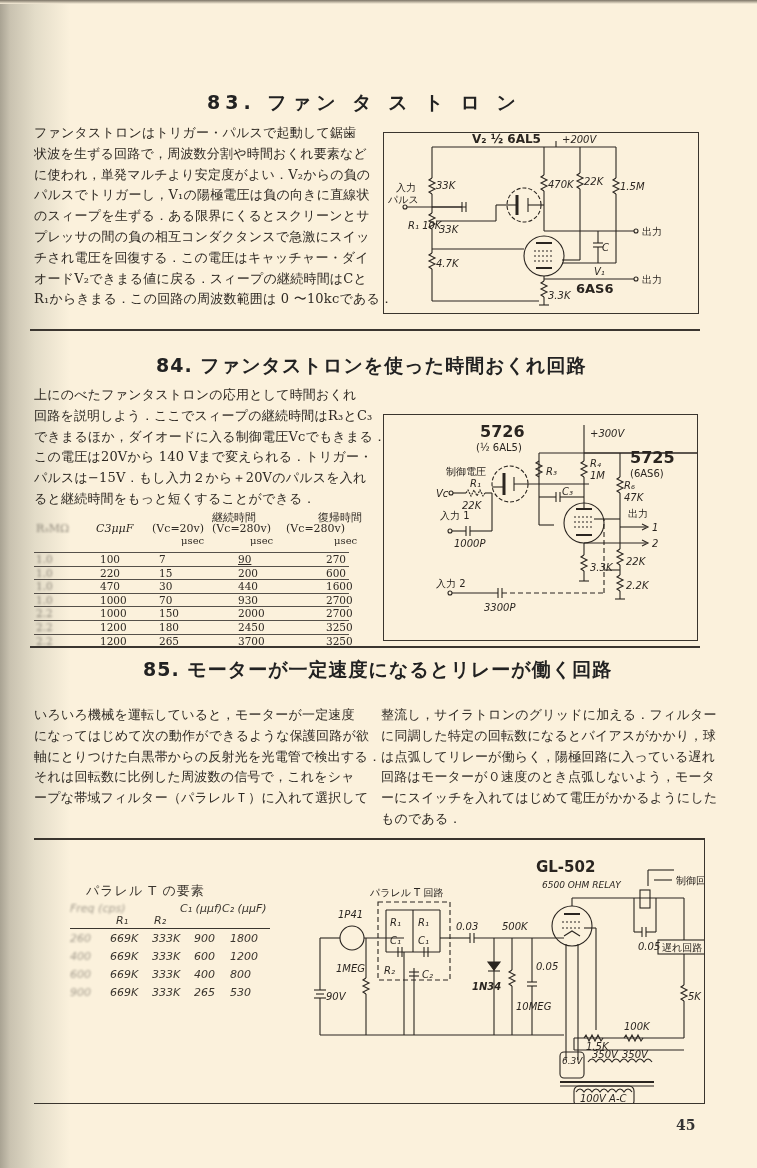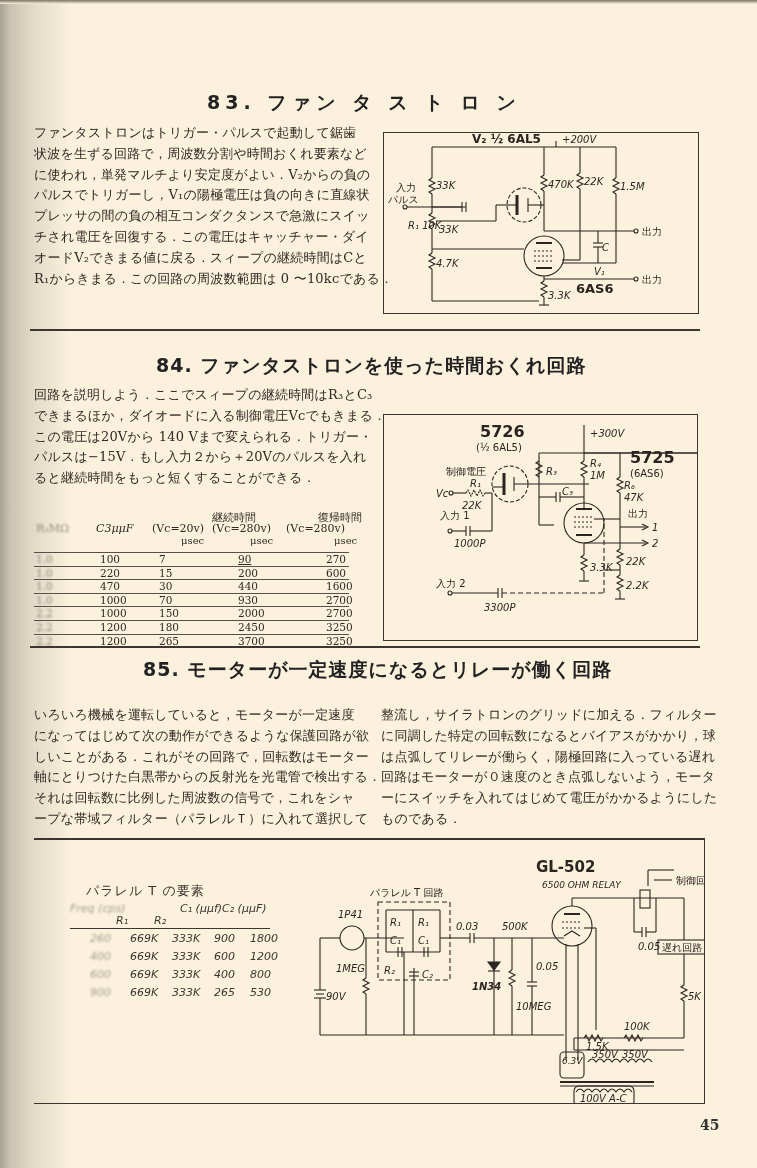--- a/index.html
+++ b/index.html
@@ -24,43 +24,44 @@
   }
   .body-text .ln { display:block; white-space:nowrap; }
   .rule { position:absolute; height:2px; background:#3b3630; }
   .figbox { position:absolute; border:1.5px solid #3a352e; }
   .table84 { position:absolute; left:34px; top:510px; width:315px; font-size:11px; color:#2f2a24; }
   .table84 .hdr { position:relative; height:42px; }
   .table84 .hdr span { position:absolute; white-space:nowrap;text-align:center; }
   .table84 .row { position:relative; height:12.6px; border-top:1px solid #55504a; }
   .table84 .row span { position:absolute; top:0; font-size:10.5px; line-height:12px; }
   .table84 .row .c0 { left:2px; filter:blur(1.2px); opacity:0.5; }
-  .pagenum { position:absolute; left:700px; top:1117px; font-size:14px; font-weight:bold; font-family:"DejaVu Serif", serif; color:#333; }
+  .pagenum { position:absolute; left:676px; top:1117px; font-size:14px; font-weight:bold; font-family:"DejaVu Serif", serif; color:#333; }
   svg text { font-family:"DejaVu Sans", sans-serif; }
   .ptable { position:absolute; left:70px; top:880px; font-family:"DejaVu Sans", sans-serif; font-style:italic; font-size:11px; color:#3a352e; }
   .ptable .title { font-style:normal; font-size:13px; margin-left:16px; margin-bottom:2px; letter-spacing:1px; }
   .ptable .hdr { position:relative; height:26px; border-bottom:1px solid #3a352e; width:200px; }
   .ptable .hdr span { position:absolute; white-space:nowrap; }
   .ptable .row { position:relative; height:18px; width:200px; }
-  .ptable .row span { position:absolute; top:3px;margin-left:20px; }
+  .ptable .row span { position:absolute; top:3px; }
   .ptable .faded { filter:blur(0.9px); opacity:0.45; }
 </style>
 </head>
 <body>
 
 <div class="binding"></div>
 <div class="topedge"></div>
 
 <div class="heading" style="left:207px; top:90px; letter-spacing:5px;">83. ファン タ ス ト ロ ン</div>
 
 <div class="body-text" id="body83" style="left:34px; top:123px;">
   <span class="ln">ファンタストロンはトリガー・パルスで起動して鋸歯</span>
   <span class="ln">状波を生ずる回路で，周波数分割や時間おくれ要素など</span>
   <span class="ln">に使われ，単発マルチより安定度がよい．V₂からの負の</span>
   <span class="ln">パルスでトリガーし，V₁の陽極電圧は負の向きに直線状</span>
+  <span class="ln">のスィープを生ずる．ある限界にくるとスクリーンとサ</span>
   <span class="ln">プレッサの間の負の相互コンダクタンスで急激にスイッ</span>
   <span class="ln">チされ電圧を回復する．この電圧はキャッチャー・ダイ</span>
   <span class="ln">オードV₂できまる値に戻る．スィープの継続時間はCと</span>
   <span class="ln">R₁からきまる．この回路の周波数範囲は 0 〜10kcである．</span>
 </div>
 
 <div class="figbox" style="left:383px; top:132px; width:314px; height:180px;">
   <svg width="314" height="180" viewBox="0 0 314 180">
     <g stroke="#2a2520" stroke-width="1.1" fill="none">
 
@@ -149,20 +150,21 @@
       <text x="258" y="150" font-style="normal">出力</text>
     </g>
   </svg>
 </div>
 
 <div class="rule" style="left:30px; top:329px; width:670px;"></div>
 
 <div class="heading" style="left:156px; top:353px;">84. ファンタストロンを使った時間おくれ回路</div>
 
 <div class="body-text" style="left:34px; top:385px;">
+  <span class="ln">上にのべたファンタストロンの応用として時間おくれ</span>
   <span class="ln">回路を説明しよう．ここでスィープの継続時間はR₃とC₃</span>
   <span class="ln">できまるほか，ダイオードに入る制御電圧Vcでもきまる．</span>
   <span class="ln">この電圧は20Vから 140 Vまで変えられる．トリガー・</span>
   <span class="ln">パルスは−15V．もし入力２から＋20Vのパルスを入れ</span>
   <span class="ln">ると継続時間をもっと短くすることができる．</span>
 </div>
 
 <div class="table84">
   <div class="hdr">
     <span style="left:2px; top:12px; filter:blur(1.2px); opacity:0.5;">R₃MΩ</span>
@@ -333,21 +335,20 @@
   </svg>
 </div>
 
 <div class="rule" style="left:30px; top:646px; width:670px;"></div>
 
 <div class="heading" style="left:143px; top:657px;">85. モーターが一定速度になるとリレーが働く回路</div>
 
 <div class="body-text" style="left:34px; top:705px;">
   <span class="ln">いろいろ機械を運転していると，モーターが一定速度</span>
   <span class="ln">になってはじめて次の動作ができるような保護回路が欲</span>
-  <span class="ln">しいことがある．これがその回路で，回転数はモーター</span>
   <span class="ln">軸にとりつけた白黒帯からの反射光を光電管で検出する．</span>
   <span class="ln">それは回転数に比例した周波数の信号で，これをシャ</span>
   <span class="ln">ープな帯域フィルター（パラレルＴ）に入れて選択して</span>
 </div>
 
 <div class="body-text" style="left:381px; top:705px;">
   <span class="ln">整流し，サイラトロンのグリッドに加える．フィルター</span>
   <span class="ln">に同調した特定の回転数になるとバイアスがかかり，球</span>
   <span class="ln">は点弧してリレーが働らく，陽極回路に入っている遅れ</span>
   <span class="ln">回路はモーターが０速度のとき点弧しないよう，モータ</span>

